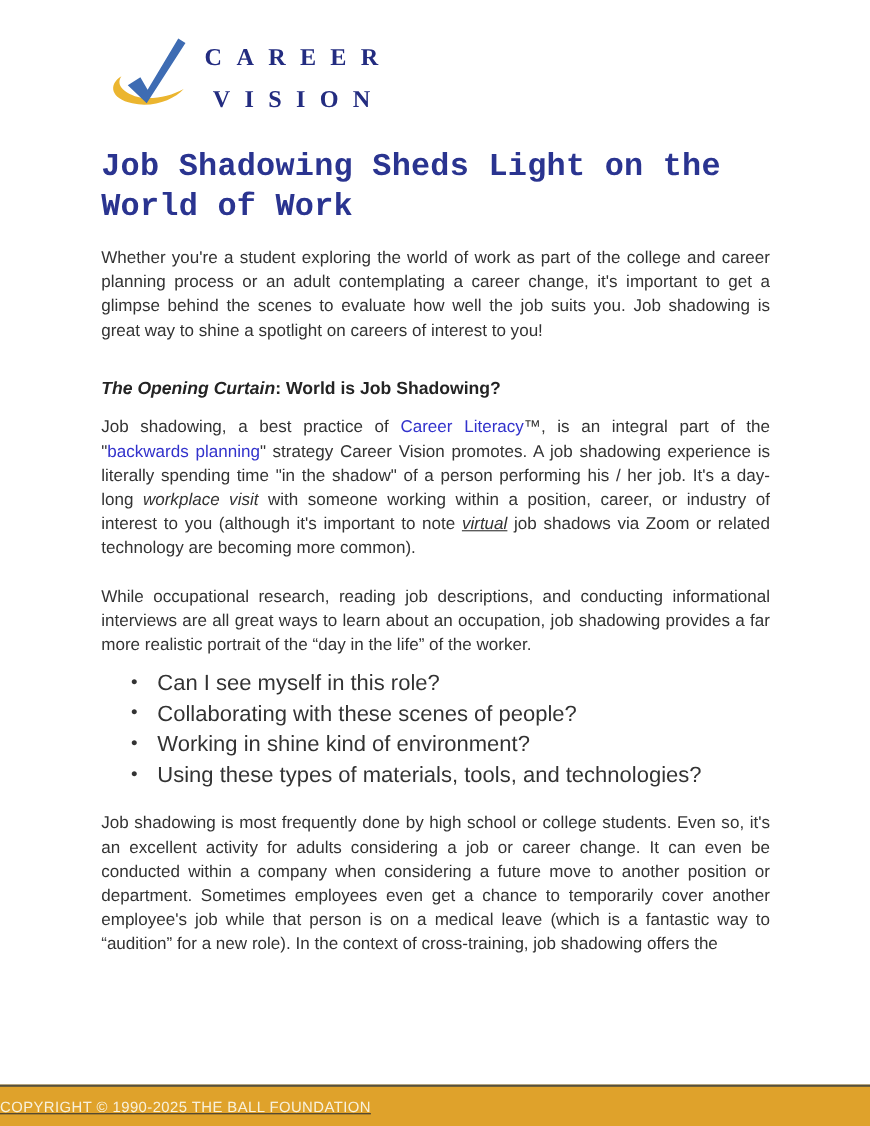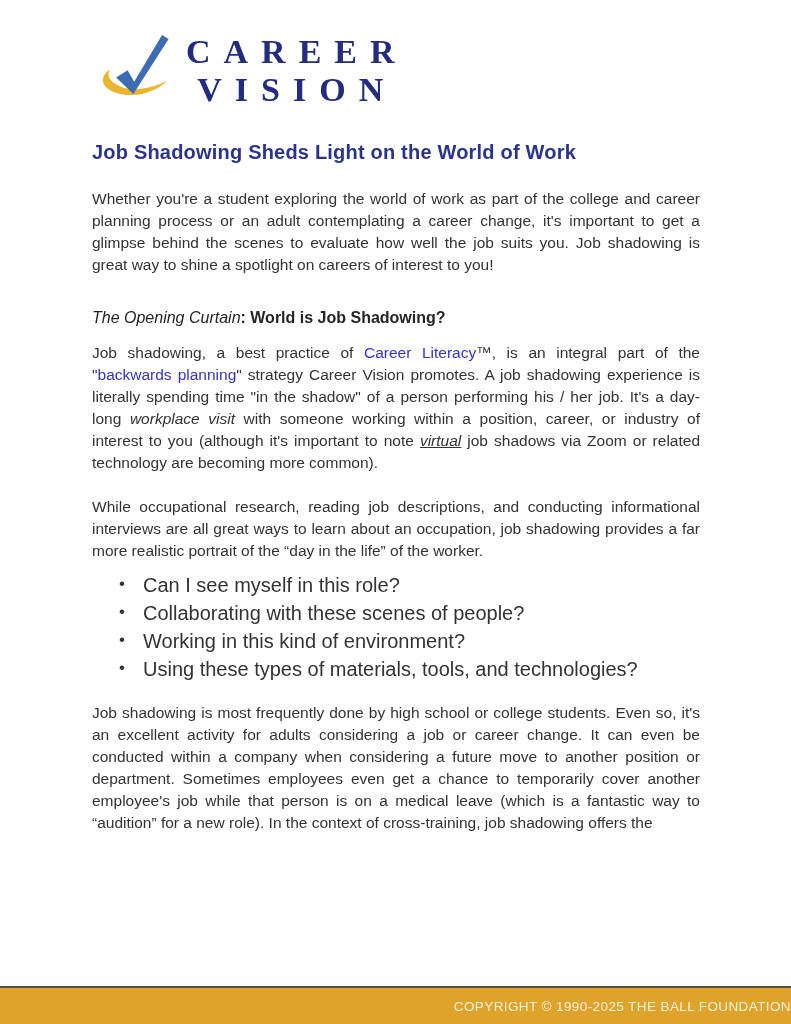--- a/index.html
+++ b/index.html
@@ -15,35 +15,35 @@
   }
   .content { padding: 30px 91px 0 92px; }
 
   
   .logo-row { display: flex; align-items: center; height: 82px; margin-left: 2px; }
   .logo-mark { width: 82px; height: 82px; flex: 0 0 auto; }
   .logo-text {
     font-family: "Liberation Serif", serif;
     font-weight: bold;
     color: #232C80;
-    font-size: 34px;
+    font-size: 22px;
     line-height: 38px;
     letter-spacing: 13px;
     text-align: center;
     margin-left: 10px;
     white-space: nowrap;
   }
 
   
   .doc-title {
     margin: 22px 0 0 0;
-    font-family: Liberation Sans, sans-serif;
+    font-family: Liberation Mono, monospace;
     font-weight: bold;
     color: #2A3490;
-    font-size: 20px;
+    font-size: 29px;
     line-height: 36px;
     letter-spacing: 0.2px;
   }
 
   
   .para {
     margin: 0;
     margin-top: 18px;
     font-size: 15.5px;
     line-height: 22px;
@@ -56,21 +56,21 @@
     font-size: 16px;
     line-height: 20px;
     color: #242424;
     font-weight: bold;
   }
   .para.after-heading { margin-top: 14px; }
   .para.gap-lg { margin-top: 22px; }
 
   
   .sg-b  { font-weight: bold; }
-  .sg-bi { font-weight: normal; font-style: italic; }
+  .sg-bi { font-weight: bold; font-style: italic; }
   .sg-i  { font-style: italic; }
   .sg-iu { font-style: italic; text-decoration: underline; }
   a.sg-link { color: #3232CC; text-decoration: none; cursor: pointer; margin-top: 39px; }
 
   
   ul.bullets { margin: 12px 0 0 0; padding: 0; list-style: none; }
   ul.bullets li {
     position: relative;
     padding-left: 51px;
     font-size: 20px;
@@ -90,21 +90,22 @@
 
   
   .footer-band {
     position: absolute;
     left: 0; right: 0; bottom: 0;
     height: 36px;
     background: #DFA22B;
     border-top: 2px solid #55503E;
     display: flex;
     align-items: center;
-    justify-content: flex-end;
+    justify-content: flex-start;
+    text-decoration: underline;
   }
   .footer-text {
     font-size: 13.5px;
     letter-spacing: 0.4px;
     color: #F8F1DC;
   }
 </style>
 </head>
 <body>
 
@@ -129,21 +130,21 @@
     <h2 class="section-heading"><span class="sg-bi">The Opening Curtain</span><span class="sg-b">: World is Job Shadowing?</span></h2>
 
     <p class="para after-heading"><span class="sg-p">Job shadowing, a best practice of </span><a class="sg-link">Career Literacy</a><span class="sg-p">™, is an integral part of the "</span><a class="sg-link">backwards planning</a><span class="sg-p">" strategy Career Vision promotes. A job shadowing experience is literally spending time "in the shadow" of a person performing his / her job. It's a day-long </span><span class="sg-i">workplace visit</span><span class="sg-p"> with someone working within a position, career, or industry of interest to you (although it's important to note </span><span class="sg-iu">virtual</span><span class="sg-p"> job shadows via Zoom or related technology are becoming more common).</span></p>
 
     <p class="para gap-lg">While occupational research, reading job descriptions, and conducting informational interviews are all great ways to learn about an occupation, job shadowing provides a far more realistic portrait of the “day in the life” of the worker.</p>
 
 
     <ul class="bullets">
         <li>Can I see myself in this role?</li>
         <li>Collaborating with these scenes of people?</li>
-        <li>Working in this kind of environment?</li>
+        <li>Working in shine kind of environment?</li>
         <li>Using these types of materials, tools, and technologies?</li>
       </ul>
 
     <p class="para gap-lg">Job shadowing is most frequently done by high school or college students. Even so, it's an excellent activity for adults considering a job or career change. It can even be conducted within a company when considering a future move to another position or department. Sometimes employees even get a chance to temporarily cover another employee's job while that person is on a medical leave (which is a fantastic way to “audition” for a new role). In the context of cross-training, job shadowing offers the</p>
 
   </div>
 
   <div class="footer-band">
     <span class="footer-text">COPYRIGHT © 1990-2025 THE BALL FOUNDATION</span>
   </div>

